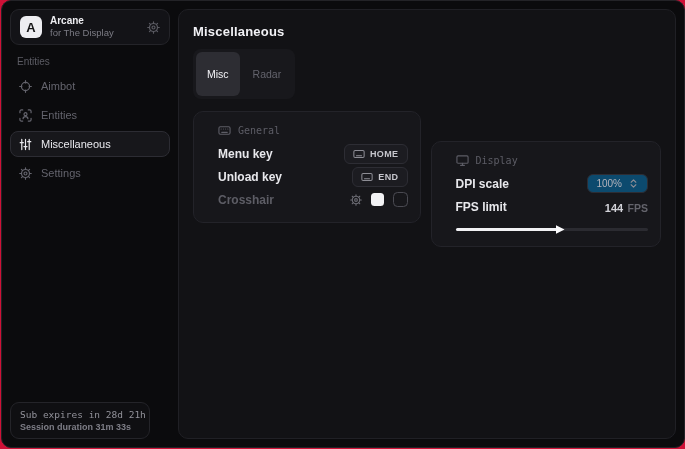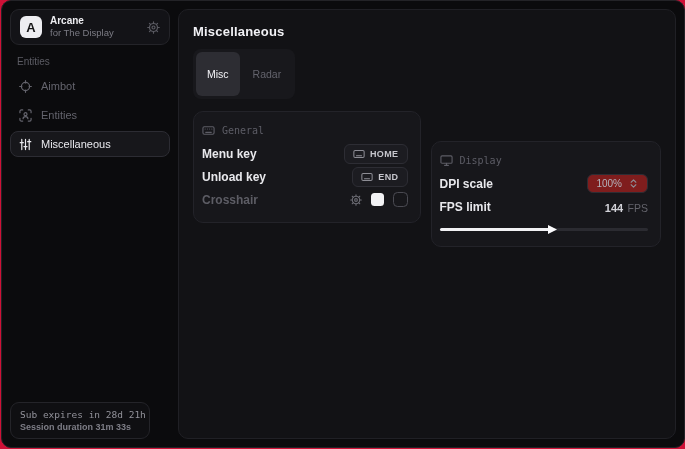--- a/index.html
+++ b/index.html
@@ -55,21 +55,21 @@
     background:#121215; border:1px solid #202025; border-radius:10px;
     padding:14px;
   }
   .main-title { font-size:13px; font-weight:bold; color:#f1f1f5; letter-spacing:.2px; }
   .tabs { display:inline-flex; margin-top:10px; background:#18181c; border-radius:8px; padding:3px; gap:2px; }
   .tab { font-size:10.5px; padding:16px 11px; border-radius:6px; color:#63636c; cursor:pointer; }
   .tab.active { background:#2d2d33; color:#f3f3f7; }
   .cards { display:flex; gap:10px; margin-top:12px; align-items:flex-start; }
   .card {
     background:#17171b; border:1px solid #232329; border-radius:10px;
-    padding:10px 12px 11px 8px;
+    padding:10px 12px 11px 24px;
   }
   .card.general { width:230px; }
   .card.display { width:233px;margin-top:30px; }
   .card-header {
     display:flex; align-items:center; gap:7px; color:#5d5d66;
     font-family:"DejaVu Sans Mono", monospace; font-size:10px; margin:2px 0 5px 0;
   }
   .card-header .ic { display:flex; }
   .row { display:flex; align-items:center; justify-content:space-between; height:23px; }
   .row-label { font-size:12px; font-weight:600; color:#e8e8ec; }
@@ -80,26 +80,26 @@
     padding:3px 8px; color:#c6c6cd; font-size:9px; font-weight:600;
     letter-spacing:.4px; cursor:pointer;
   }
   .key-btn .ic { display:flex; color:#8d8d95; }
   .crosshair-controls { display:flex; align-items:center; gap:9px; }
   .mini-gear { display:flex; color:#6a6a72; cursor:pointer; }
   .swatch { width:13px; height:13px; border-radius:3.5px; cursor:pointer; }
   .checkbox { width:15px; height:15px; border:1.5px solid #4a4a52; border-radius:4.5px; background:transparent; cursor:pointer; }
   .select {
     display:inline-flex; align-items:center; gap:6px;
-    background:#7f1d1d; border:1px solid #2d2d34; border-radius:6px;
+    background:#0c4a6e; border:1px solid #2d2d34; border-radius:6px;
     padding:3px 8px; color:#b3b3bb; font-size:10px; cursor:pointer;
   }
   .select .ic { display:flex; color:#8d8d95; }
   .fps-value { font-size:11px; font-weight:600; color:#d2d2d8; }
-  .fps-unit  { font-size:10.5px; font-weight:400; color:#64646c; }
+  .fps-unit  { font-size:10.5px; font-weight:700; color:#64646c; }
   .slider { position:relative; height:11px; margin-top:6px; cursor:pointer; }
   .slider-track { position:absolute; left:0; right:0; top:4px; height:3px; border-radius:2px; background:#2b2b31; }
   .slider-fill  { position:absolute; left:0; top:4px; height:3px; border-radius:2px; background:#f1f1f4; }
   .slider-thumb {
     position:absolute; top:1px; width:9px; height:9px; background:#fbfbfd;
     clip-path:polygon(0 0, 100% 50%, 0 100%);
     transform:translateX(-2px);
   }
   svg { display:block; }
 </style>
@@ -148,20 +148,30 @@
         <span>Entities</span>
       </div>
       <div class="sb-item active">
         <span class="ic">
           <svg width="13" height="13" viewBox="0 0 14 14" fill="none" stroke="currentColor" stroke-width="1.3" stroke-linecap="round">
             <path d="M3 1.5v11M7 1.5v11M11 1.5v11M1.3 5h3.4M5.3 9.2h3.4M9.3 4h3.4"></path>
           </svg>
         </span>
         <span>Miscellaneous</span>
       </div>
+      <div class="sb-item">
+        <span class="ic">
+          <svg width="13" height="13" viewBox="0 0 14 14" fill="none" stroke="currentColor" stroke-width="1.3" stroke-linecap="round">
+            <circle cx="7" cy="7" r="4.3"></circle>
+              <circle cx="7" cy="7" r="1.6"></circle>
+            <path d="M11.3 7h1.9M2.7 7H.8M7 11.3v1.9M7 2.7V.8M10.04 10.04l1.34 1.34M3.96 3.96 2.62 2.62M3.96 10.04l-1.34 1.34M10.04 3.96l1.34-1.34"></path>
+          </svg>
+        </span>
+        <span>Settings</span>
+      </div>
     </div>
 
     <div class="sb-footer">
       <div class="line1">Sub expires in 28d 21h</div>
       <div class="line2">Session duration 31m 33s</div>
     </div>
   </div>
 
   <div class="main">
     <div class="main-title">Miscellaneous</div>

